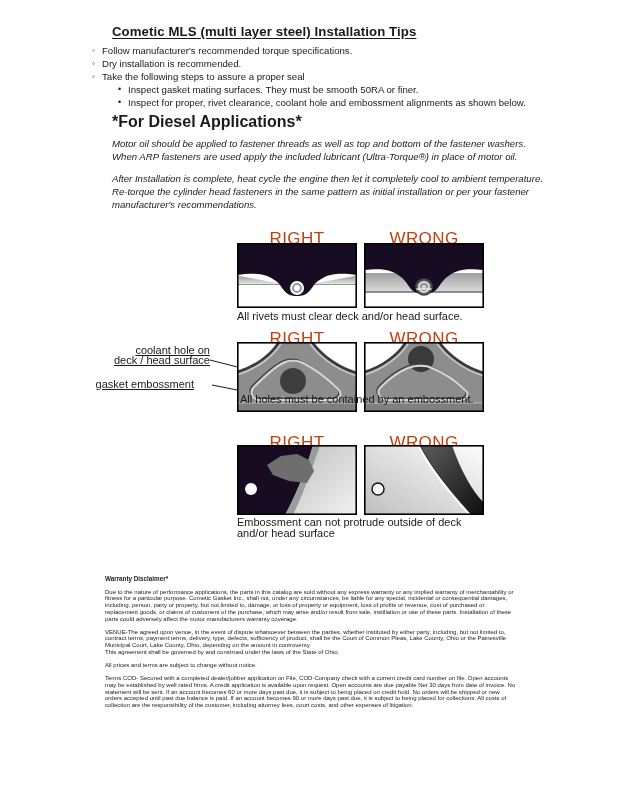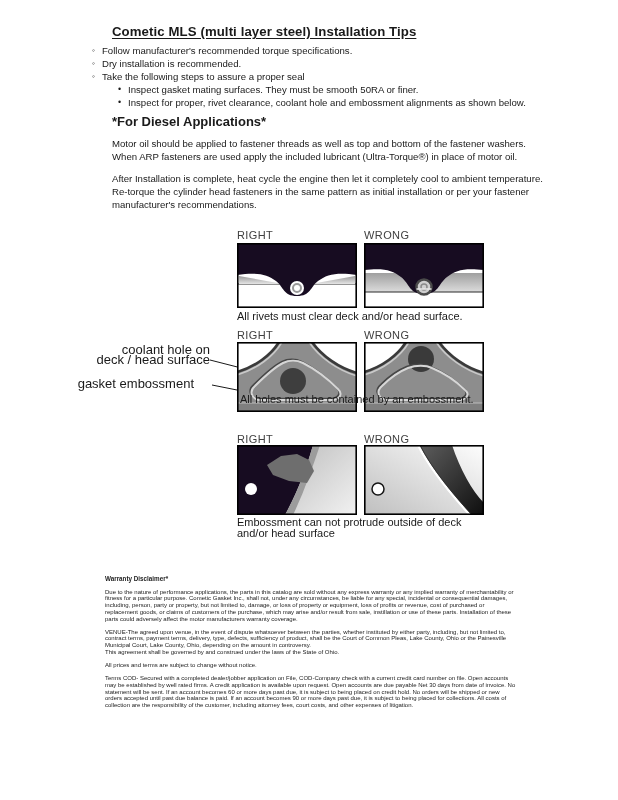--- a/index.html
+++ b/index.html
@@ -9,29 +9,29 @@
   .title{position:absolute;left:112px;top:24px;font-size:13.2px;font-weight:bold;
          text-decoration:underline;text-underline-offset:2px;letter-spacing:.1px;}
 
   .bullets{position:absolute;left:92px;top:44px;width:470px;font-size:9.6px;line-height:13px;}
   .b-row{display:flex;}
   .b-icon{width:10px;flex:0 0 10px;font-size:8.5px;line-height:13px;text-align:left;}
   .b-row.sub{padding-left:26px;}
   .b-row.sub .b-icon{font-size:9px;}
 
   .diesel{position:absolute;left:112px;top:115px;width:436px;font-size:9.6px;line-height:13px;}
-  .diesel .dh{font-size:13px;font-weight:bold;margin:0 0 9px 0;}
-  .diesel p{margin:0 0 9px 0;}
-
-  .fig-label{position:absolute;width:120px;font-size:11px;
-             letter-spacing:.4px;color:#404040;}
+  .diesel .dh{font-size:16px;font-weight:bold;margin:0 0 9px 0;}
+  .diesel p{margin:0 0 9px 0;font-style:italic;}
+
+  .fig-label{position:absolute;width:120px;text-align:center;font-size:17px;
+             letter-spacing:.4px;color:#c2410c;}
   .fig-box{position:absolute;width:120px;}
   .fig-box svg{display:block;}
   .fig-caption{position:absolute;font-size:11px;line-height:11px;white-space:pre-line;}
-  .ann{position:absolute;text-align:right;font-size:13px;line-height:10px;white-space:pre-line;}
+  .ann{position:absolute;text-align:right;font-size:11px;line-height:10px;white-space:pre-line;text-decoration:underline;}
   .leader{position:absolute;pointer-events:none;}
 
   .warranty{position:absolute;left:105px;top:576px;width:412px;font-size:6px;line-height:6.7px;color:#222;}
   .warranty .wh{font-size:6.3px;font-weight:bold;margin:0 0 6px 0;}
   .warranty p{margin:0 0 6.5px 0;white-space:pre-line;}
 
   .footer{position:absolute;left:388px;top:760px;font-size:11.8px;letter-spacing:.3px;color:#2a2a2a;}
 </style>
 </head>
 <body>

